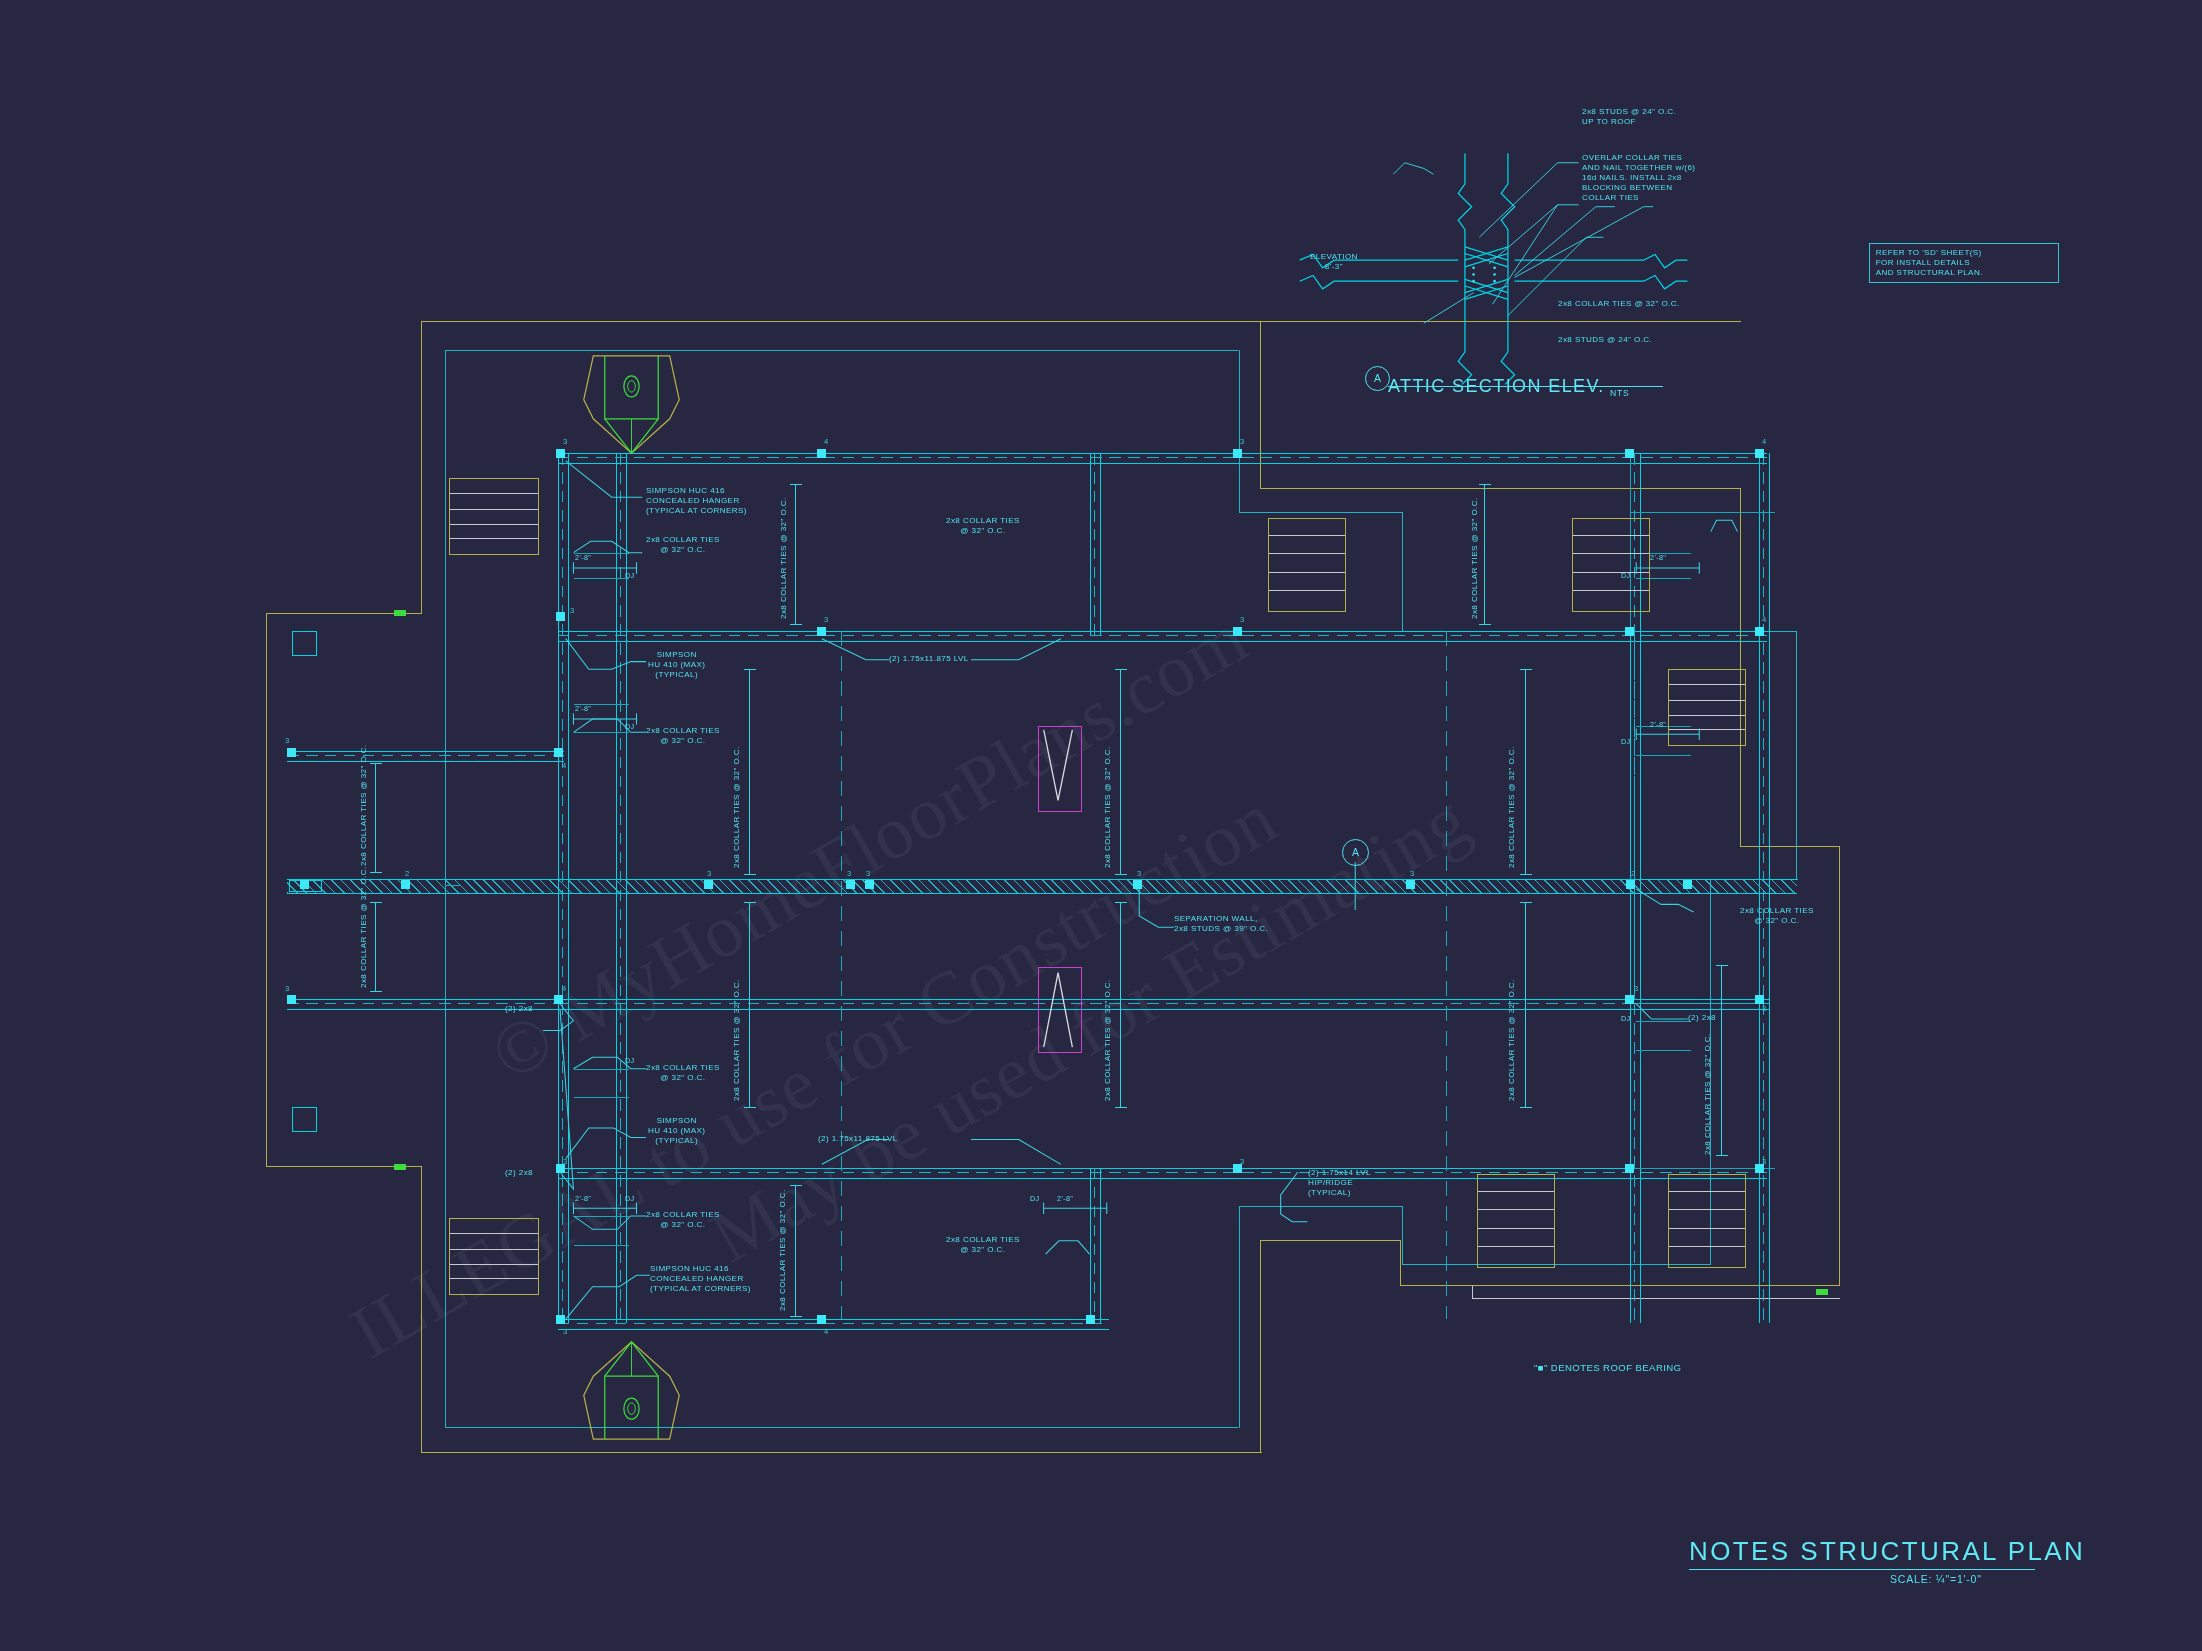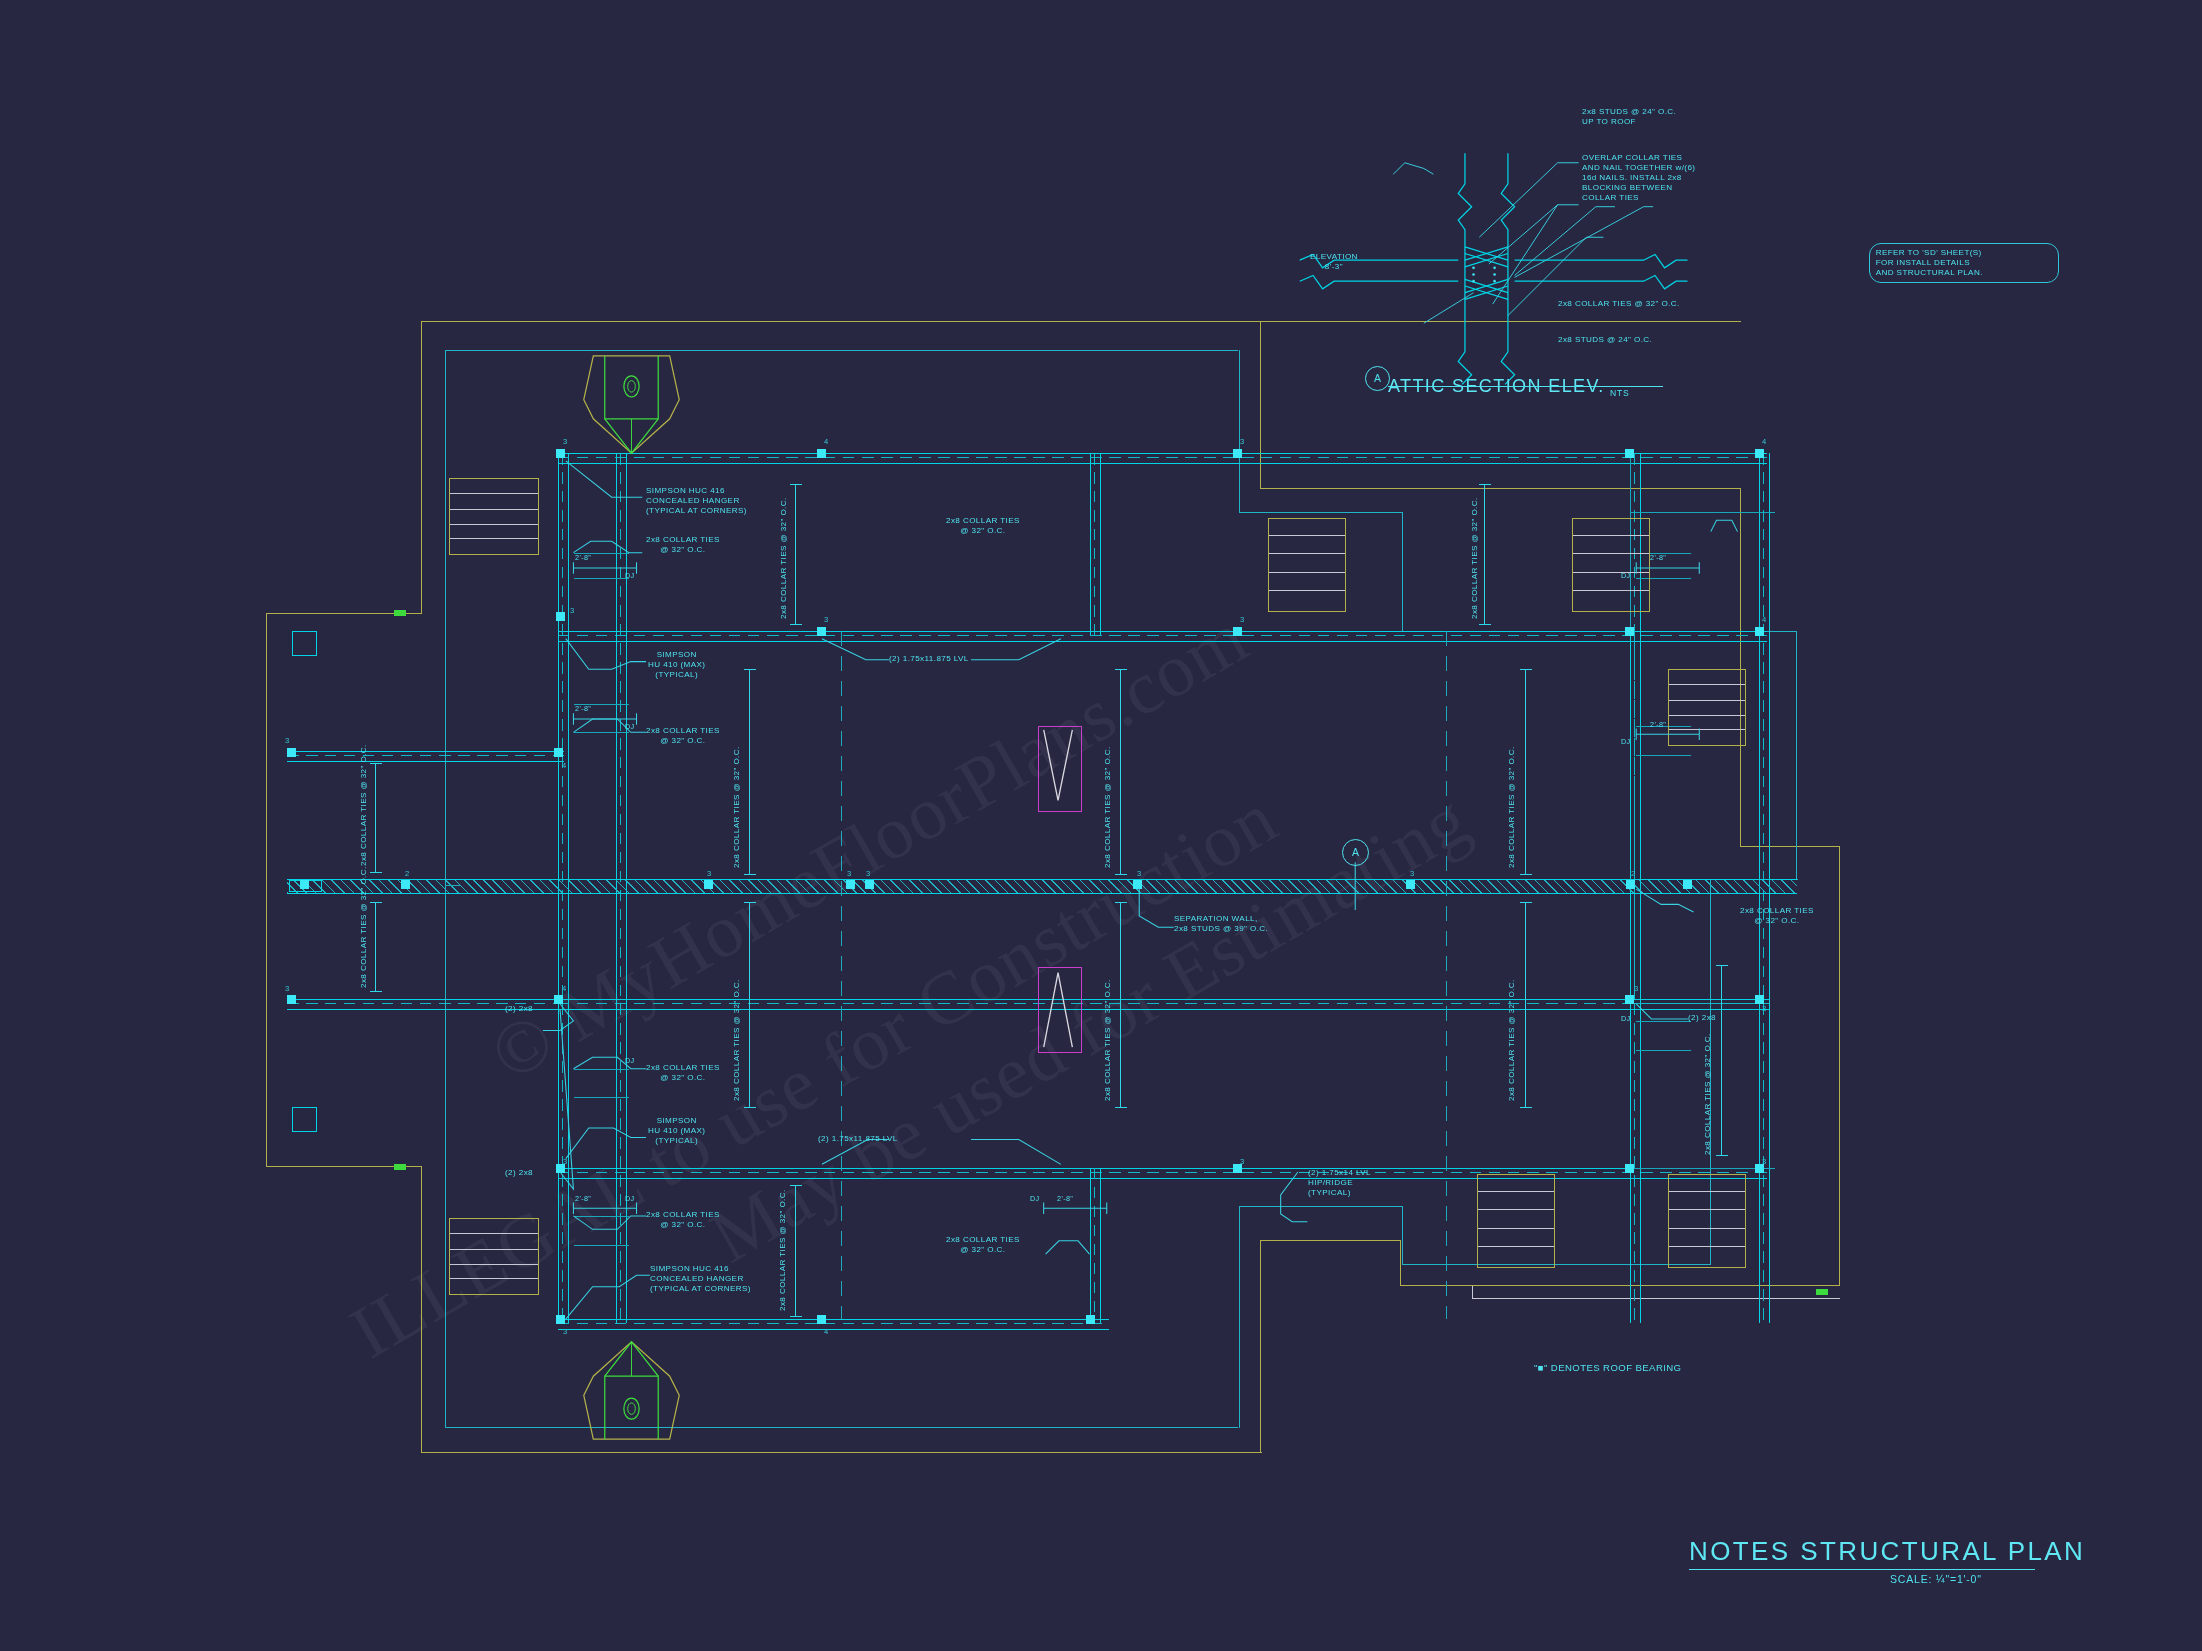--- a/index.html
+++ b/index.html
@@ -479,21 +479,21 @@
   <div class="txt sm" style="left:1558px;top:299px;">2x8 COLLAR TIES @ 32" O.C.</div>
   <div class="txt sm" style="left:1558px;top:335px;">2x8 STUDS @ 24" O.C.</div>
   <div class="txt sm ctr" style="left:1310px;top:252px;">ELEVATION
 8'-3"</div>
 
   <div class="circ" style="left:1365px;top:366px;width:23px;height:23px;line-height:23px;">A</div>
   <div class="title" style="left:1388px;top:364px;font-size:18px;letter-spacing:1.4px;margin-top:12px;">ATTIC SECTION ELEV.</div>
   <div class="title-rule" style="left:1388px;top:386px;width:275px;"></div>
   <div class="subtitle" style="left:1610px;top:388px;font-size:8.6px;">NTS</div>
 
-  <div class="notebox" style="left:1869px;top:243px;width:177px;border-radius:12px;">
+  <div class="notebox" style="left:1869px;top:243px;width:177px;">
     <span class="txt sm">REFER TO 'SD' SHEET(S)</span>
     <span class="txt sm">FOR INSTALL DETAILS</span>
     <span class="txt sm">AND STRUCTURAL PLAN.</span>
   </div>
 
   <div class="txt" style="left:1534px;top:1362px;font-size:9.6px;">"■" DENOTES ROOF BEARING</div>
 
   <div class="title" style="left:1689px;top:1536px;">NOTES STRUCTURAL PLAN</div>
   <div class="title-rule" style="left:1689px;top:1569px;width:346px;height:1.3px;"></div>
   <div class="subtitle" style="left:1890px;top:1573px;">SCALE: ¼"=1'-0"</div>

